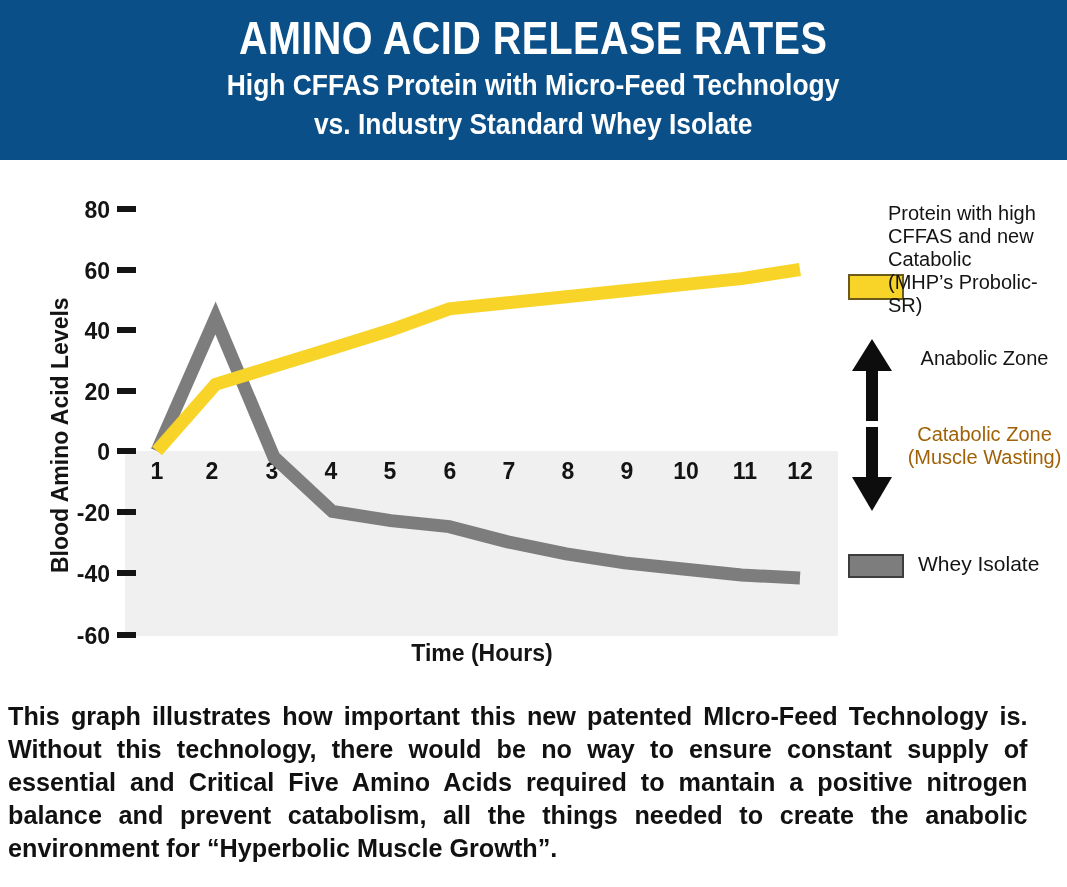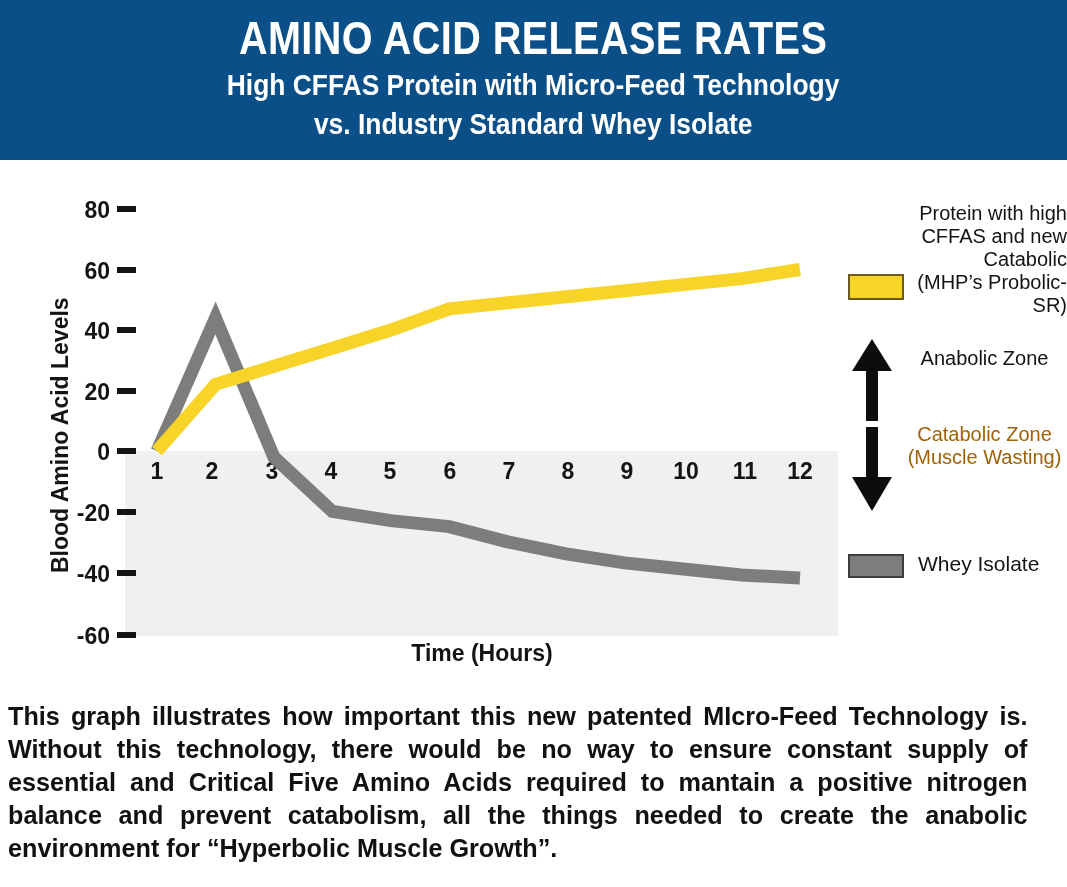--- a/index.html
+++ b/index.html
@@ -73,21 +73,21 @@
 
   
   #legend-area{
     position:absolute;left:846px;top:180px;width:221px;height:440px;
   }
   .legend-text{
     font-family:"Liberation Sans", sans-serif;
     font-size:20px;
     line-height:23px;
     color:#141414;
-    text-align:right;
+    text-align:left;
   }
   #legend-series-yellow{
     position:absolute;left:0;top:22px;width:221px;
   }
   #yellow-swatch{
     position:absolute;left:2px;top:72px;
     width:56px;height:26px;
     background:#f7d427;
     border:2px solid #6b5a1a;
     box-sizing:border-box;

